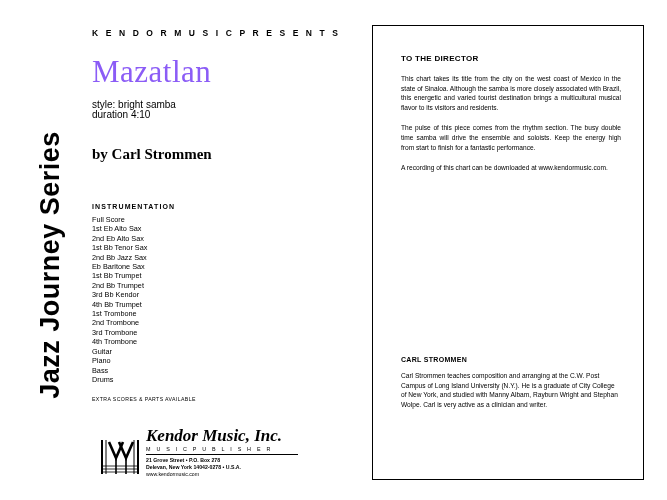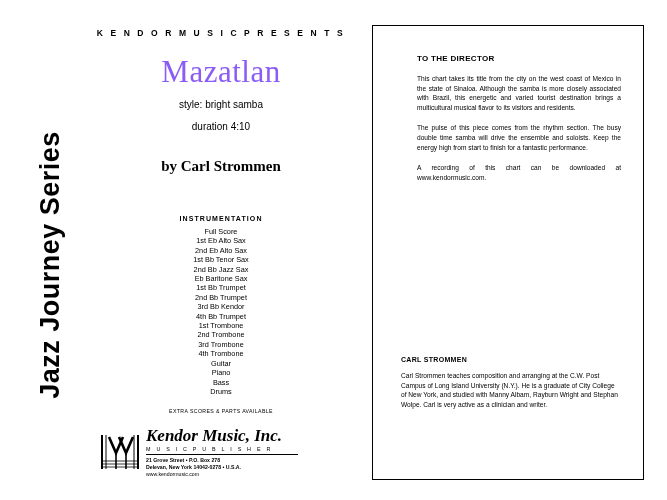--- a/index.html
+++ b/index.html
@@ -43,21 +43,20 @@
     letter-spacing: 0.5px;
     color: #000;
   }
 
   
   .center-col {
     position: absolute;
     left: 92px;
     top: 20px;
     width: 258px;
-    text-align: center;
   }
   .presents {
     font-size: 8.5px;
     letter-spacing: 2.6px;
     font-weight: bold;
     color: #000;
     margin-top: 8px;
   }
   .title {
     font-family: "Liberation Serif", serif;
@@ -101,21 +100,21 @@
     color: #000;
   }
 
   
   .pub {
     position: absolute;
     left: 100px;
     top: 425px;
     width: 250px;
     display: flex;
-    align-items: center;
+    align-items: flex-end;
   }
   .pub-mark {
     width: 40px;
     height: 42px;
     flex: 0 0 auto;
     margin-right: 6px;
   }
   .pub-text {
     padding-top: 2px;
   }
@@ -156,21 +155,21 @@
     left: 372px;
     top: 25px;
     width: 272px;
     height: 455px;
     border: 1px solid #000;
     box-sizing: border-box;
     background: #fff;
   }
   .panel-inner {
     position: absolute;
-    left: 44px;
+    left: 28px;
     top: 28px;
     right: 22px;
   }
   .panel-head {
     font-size: 8px;
     font-weight: bold;
     letter-spacing: 0.3px;
     color: #000;
   }
   .panel-p {
@@ -206,21 +205,21 @@
 <div class="page">
 
   <div class="series-band">
     <div class="series-text">Jazz Journey Series</div>
   </div>
 
   <div class="center-col">
     <div class="presents">K E N D O R   M U S I C   P R E S E N T S</div>
     <div class="title">Mazatlan</div>
     <div class="subline">style: bright samba</div>
-    <div class="subline" style="margin-top:12px">duration 4:10</div>
+    <div class="subline" style="margin-top:0">duration 4:10</div>
     <div class="composer">by Carl Strommen</div>
 
     <div class="instr-head">INSTRUMENTATION</div>
     <div class="instr-list">
       <div>Full Score</div>
       <div>1st Eb Alto Sax</div>
       <div>2nd Eb Alto Sax</div>
       <div>1st Bb Tenor Sax</div>
       <div>2nd Bb Jazz Sax</div>
       <div>Eb Baritone Sax</div>

